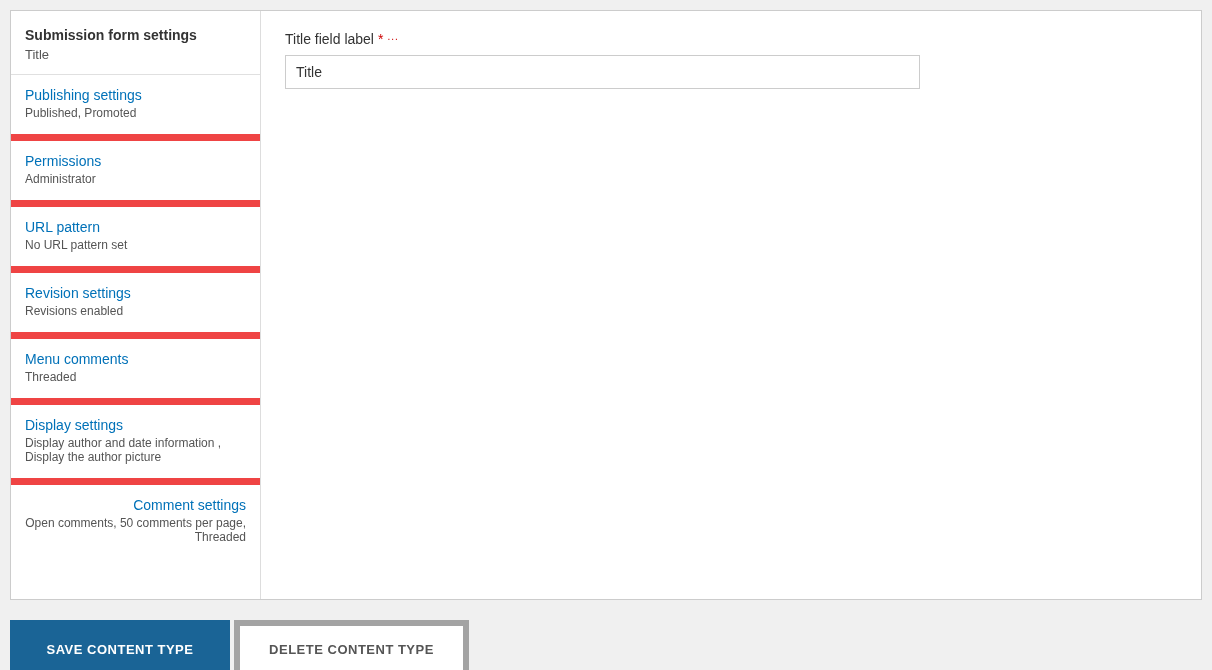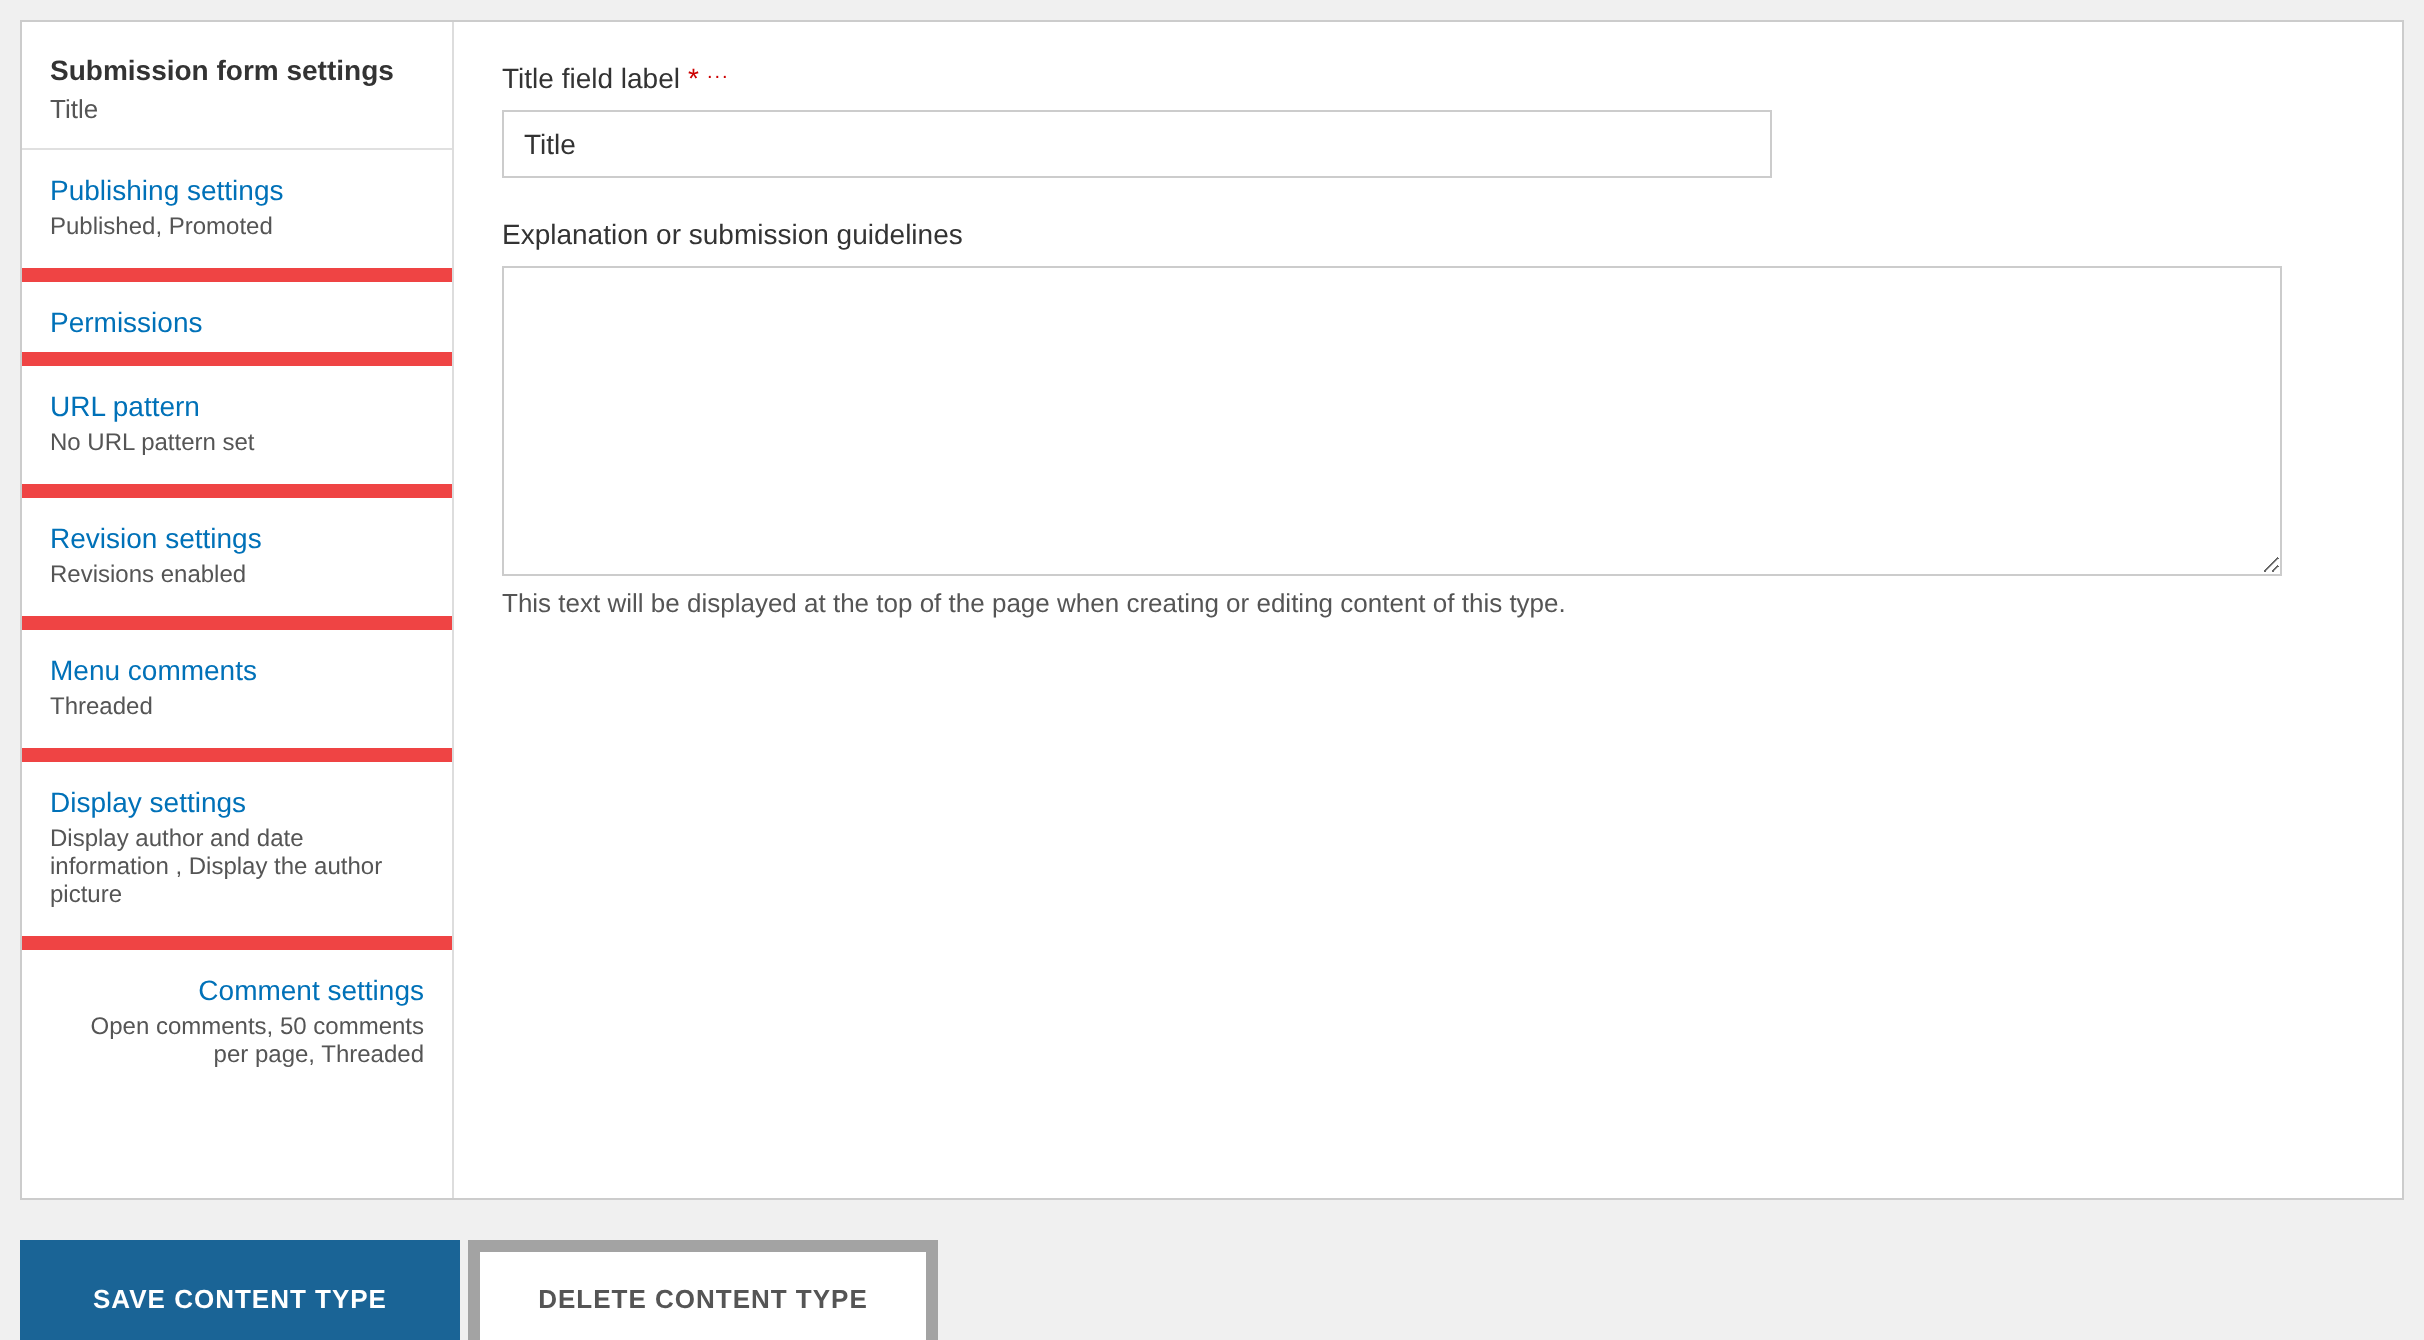--- a/index.html
+++ b/index.html
@@ -24,21 +24,21 @@
     }
     .content-card {
       background: #fff;
       border: 1px solid #ccc;
       flex: 1;
       display: flex;
       flex-direction: row;
       min-height: 590px;
     }
     .sidebar {
-      width: 216px;
+      width: 250px;
       border-right: 1px solid #ddd;
       flex-shrink: 0;
       padding: 0;
     }
     .sidebar-header {
       padding: 16px 14px 4px 14px;
       font-weight: bold;
       font-size: 14px;
       color: #333;
     }
@@ -160,20 +160,21 @@
         <div class="sidebar-header">Submission form settings</div>
         <div class="sidebar-subtitle">Title</div>
 
         <div class="sidebar-item">
           <div class="sidebar-item-title">Publishing settings</div>
           <div class="sidebar-item-desc">Published, Promoted</div>
         </div>
 
         <div class="sidebar-item">
           <div class="sidebar-item-title">Permissions</div>
+          <div class="sidebar-item-desc">Administrator</div>
         </div>
 
         <div class="sidebar-item">
           <div class="sidebar-item-title">URL pattern</div>
           <div class="sidebar-item-desc">No URL pattern set</div>
         </div>
 
         <div class="sidebar-item">
           <div class="sidebar-item-title">Revision settings</div>
           <div class="sidebar-item-desc">Revisions enabled</div>
@@ -199,25 +200,20 @@
 
         <div class="field-group">
           <div class="field-label">
             <span>Title field label</span>
             <span class="required-star">*</span>
             <span class="required-dots">...</span>
           </div>
           <input type="text" class="text-input" value="Title" style="">
         </div>
 
-        <div class="field-group">
-          <div class="field-label">Explanation or submission guidelines</div>
-          <textarea class="textarea-input" style=""></textarea>
-          <div class="field-hint">This text will be displayed at the top of the page when creating or editing content of this type.</div>
-        </div>
       </div>
 
     </div>
   </div>
 
   <div class="footer-buttons">
     <button class="btn-save">SAVE CONTENT TYPE</button>
     <button class="btn-delete">DELETE CONTENT TYPE</button>
   </div>
 </div>

